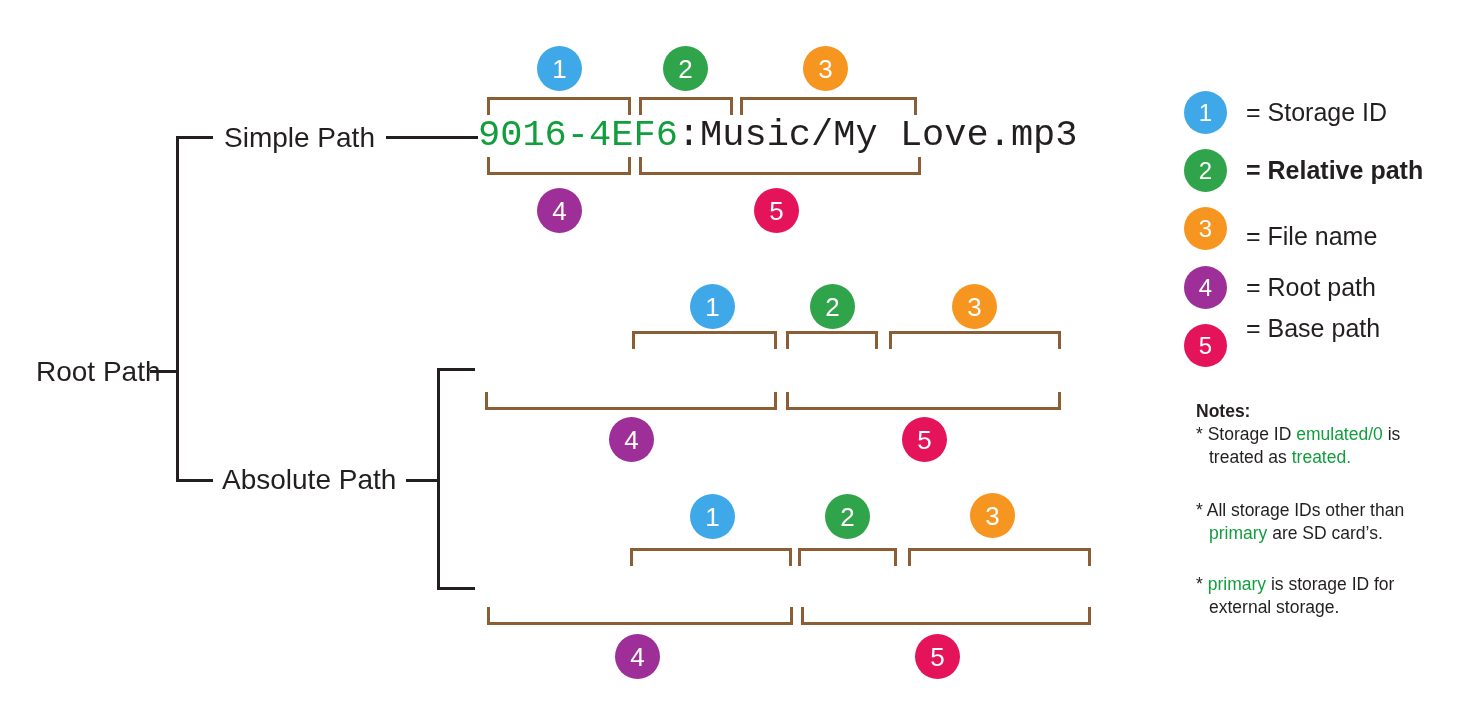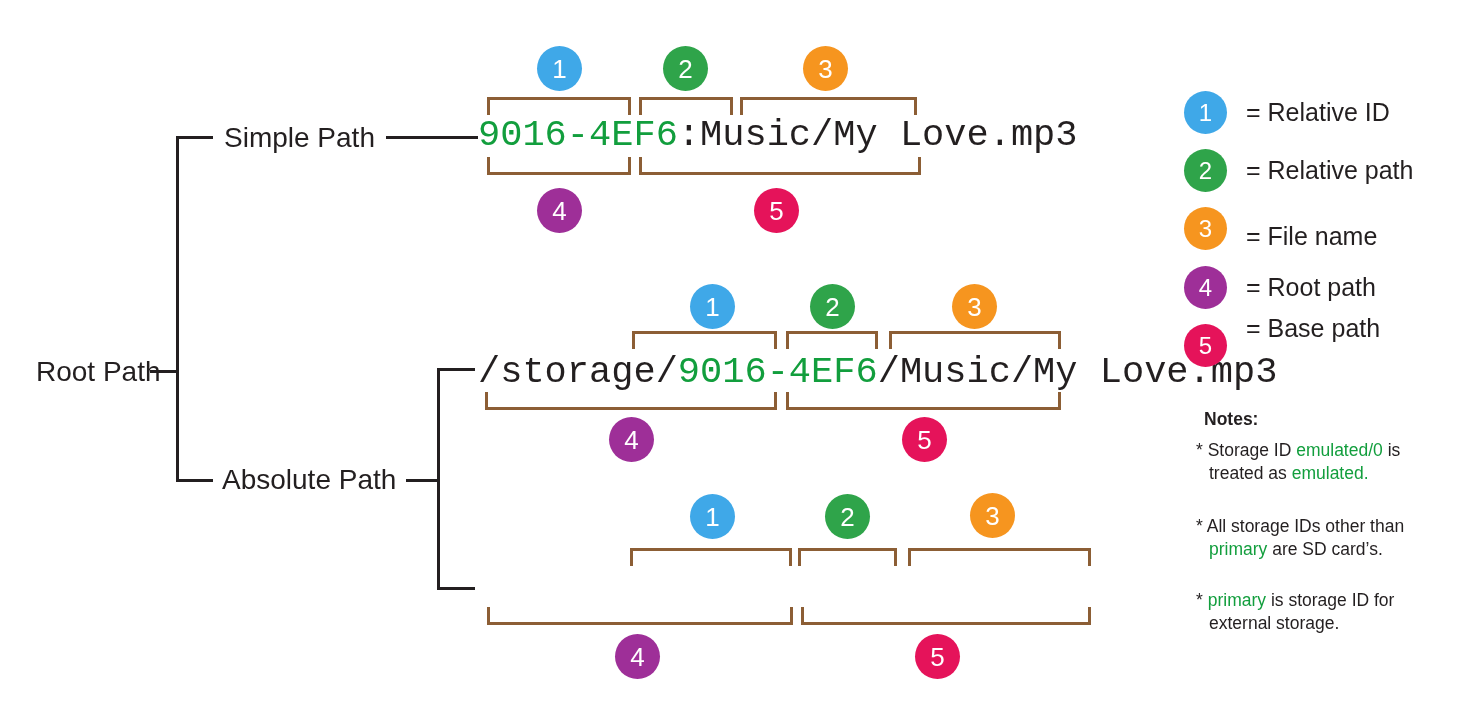--- a/index.html
+++ b/index.html
@@ -34,21 +34,21 @@
     color:#ffffff;font-size:26px;line-height:1;
   }
   .badge.b1{background:var(--blue);}
   .badge.b2{background:var(--circle-green);}
   .badge.b3{background:var(--orange);}
   .badge.b4{background:var(--purple);}
   .badge.b5{background:var(--pink);}
   .lg-badge{width:43px;height:43px;font-size:24px;}
   .lg-label{position:absolute;left:1246px;font-size:25px;line-height:34px;white-space:nowrap;color:var(--ink);}
   #notes{position:absolute;left:1196px;top:400px;width:262px;font-size:17.5px;line-height:23px;color:var(--ink);}
-  #notes .title{font-weight:bold;margin:8px;}
+  #notes .title{font-weight:bold;margin:0;}
   #notes .note{margin:0;padding-left:13px;text-indent:-13px;}
   #notes .note.sp1{margin-top:28px;}
   #notes .note.sp2{margin-top:30px;}
 </style>
 </head>
 <body>
 
 <div id="canvas">
 
   <div class="tlabel" style="left:36px;top:355px;">Root Path</div>
@@ -72,21 +72,20 @@
   <div class="bk top" style="left:740px;top:97px;width:171px;"></div>
   <div class="bk bot" style="left:487px;top:157px;width:138px;"></div>
   <div class="bk bot" style="left:639px;top:157px;width:276px;"></div>
 
   <div class="badge b1" style="left:537px;top:46px;">1</div>
   <div class="badge b2" style="left:663px;top:46px;">2</div>
   <div class="badge b3" style="left:803px;top:46px;">3</div>
   <div class="badge b4" style="left:537px;top:188px;">4</div>
   <div class="badge b5" style="left:754px;top:188px;">5</div>
 
-  <div class="path" style="left:478px;top:354px;"><span>/storage/</span><span class="green">9016-4EF6</span><span>/Music/My Love.mp3</span></div>
 
   <div class="bk top" style="left:632px;top:331px;width:139px;"></div>
   <div class="bk top" style="left:786px;top:331px;width:86px;"></div>
   <div class="bk top" style="left:889px;top:331px;width:166px;"></div>
   <div class="bk bot" style="left:485px;top:392px;width:286px;"></div>
   <div class="bk bot" style="left:786px;top:392px;width:269px;"></div>
 
   <div class="badge b1" style="left:690px;top:284px;">1</div>
   <div class="badge b2" style="left:810px;top:284px;">2</div>
   <div class="badge b3" style="left:952px;top:284px;">3</div>
@@ -101,31 +100,31 @@
   <div class="bk bot" style="left:801px;top:607px;width:284px;"></div>
 
   <div class="badge b1" style="left:690px;top:494px;">1</div>
   <div class="badge b2" style="left:825px;top:494px;">2</div>
   <div class="badge b3" style="left:970px;top:493px;">3</div>
   <div class="badge b4" style="left:615px;top:634px;">4</div>
   <div class="badge b5" style="left:915px;top:634px;">5</div>
 
   <div>
     <div class="badge b1 lg-badge" style="left:1184px;top:91px;">1</div>
-    <div class="lg-label" style="top:95px;">= Relative ID</div>
+    <div class="lg-label" style="top:95px;">= Storage ID</div>
     <div class="badge b2 lg-badge" style="left:1184px;top:149px;">2</div>
-    <div class="lg-label" style="top:153px;">= Relative path</div>
+    <div class="lg-label" style="top:153px;font-weight:bold;">= Relative path</div>
     <div class="badge b3 lg-badge" style="left:1184px;top:207px;">3</div>
     <div class="lg-label" style="top:219px;">= File name</div>
     <div class="badge b4 lg-badge" style="left:1184px;top:266px;">4</div>
     <div class="lg-label" style="top:270px;">= Root path</div>
     <div class="badge b5 lg-badge" style="left:1184px;top:324px;">5</div>
     <div class="lg-label" style="top:311px;">= Base path</div>
   </div>
 
   <div id="notes">
     <p class="title">Notes:</p>
-    <p class="note"><span>* Storage ID </span><span class="grn">emulated/0</span><span> is treated as </span><span class="grn">emulated.</span></p>
+    <p class="note"><span>* Storage ID </span><span class="grn">emulated/0</span><span> is treated as </span><span class="grn">treated.</span></p>
     <p class="note sp2"><span>* All storage IDs other than </span><span class="grn">primary</span><span> are SD card’s.</span></p>
     <p class="note sp1"><span>* </span><span class="grn">primary</span><span> is storage ID for external storage.</span></p>
   </div>
 
 </div>
 
 </body></html>

